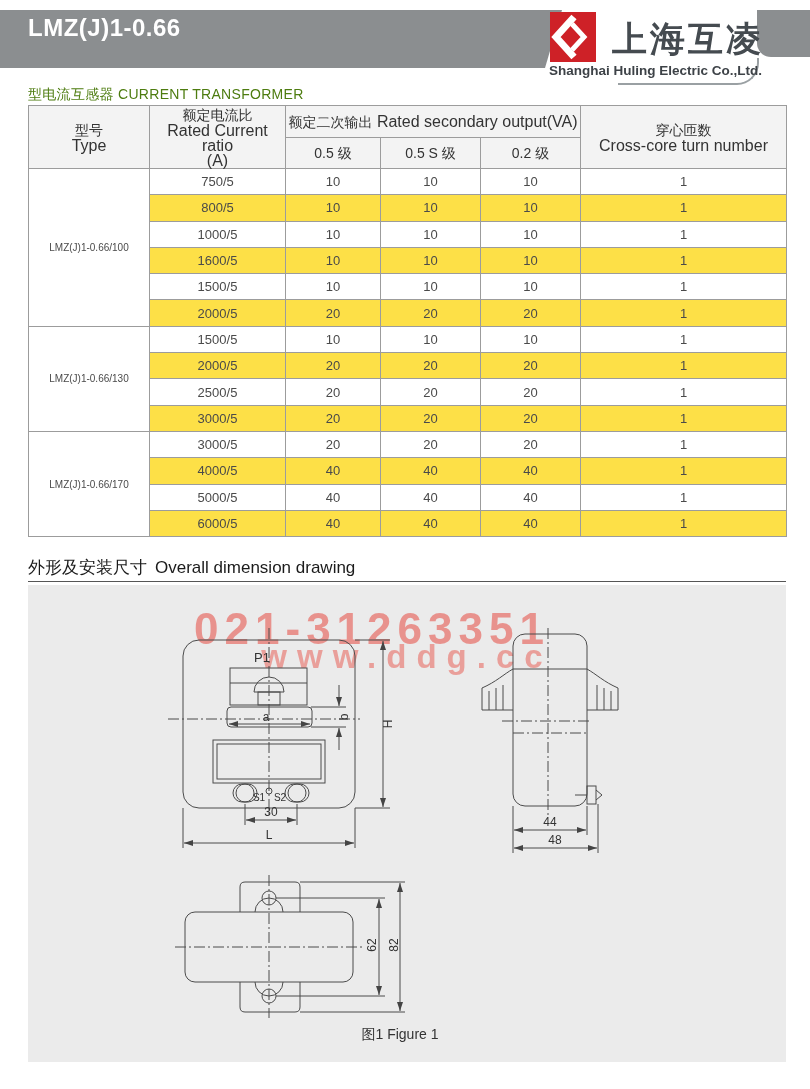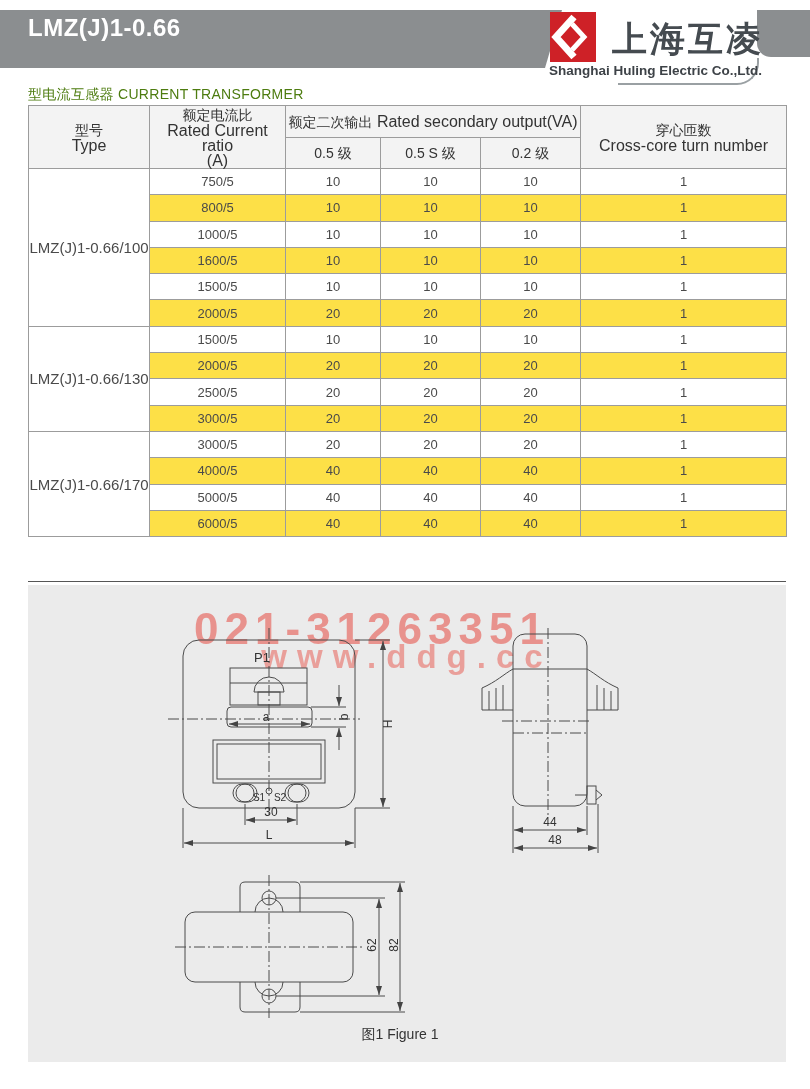--- a/index.html
+++ b/index.html
@@ -20,21 +20,21 @@
 
   
   table.spec{position:absolute;left:28px;top:105px;width:758px;border-collapse:collapse;table-layout:fixed;background:#fff;}
   table.spec th,table.spec td{border:1px solid #9c9c9c;text-align:center;vertical-align:middle;padding:0;}
   table.spec{border:1px solid #777;}
   table.spec thead th{background:#f3f3f3;font-weight:normal;color:#333;}
   table.spec thead tr:first-child{height:32px;}
   table.spec thead tr:last-child{height:31px;}
   table.spec td{height:25.3px;font-size:13px;color:#4a4a4a;}
   table.spec tr.alt td{background:#fde047;}
-  table.spec td.type{background:#fff;font-size:15px;color:#4a4a4a;}
+  table.spec td.type{background:#fff;font-size:10px;color:#4a4a4a;}
   table.spec tr.grp > td{border-top-color:#6f6f6f;}
   .hd-cn{font-size:14px;line-height:16px;}
   .hd-en{font-size:16px;line-height:15px;}
 
   .table-wm{position:absolute;left:100px;top:330px;font-size:74px;font-weight:bold;
             color:rgba(205,82,72,0.65);white-space:nowrap;z-index:5;letter-spacing:1px;}
 
   
   .sec-title{position:absolute;left:28px;top:556px;font-size:17px;color:#1b1b1b;white-space:nowrap;}
   .sec-title .en{margin-left:8px;}
@@ -202,20 +202,23 @@
           <td>6000/5</td>
           <td>40</td>
           <td>40</td>
           <td>40</td>
           <td>1</td>
         </tr>
       </tbody>
   </table>
 
 
+  <div class="sec-title">
+    <span class="cn">外形及安装尺寸</span><span class="en">Overall dimension drawing</span>
+  </div>
   <div class="sec-rule"></div>
 
   <div class="panel"></div>
   <div class="wm-phone">021-31263351</div>
   <div class="wm-site">www.ddg.cc</div>
 
   <svg class="drawing" width="758" height="477" viewBox="0 0 758 477">
     <defs>
       <marker id="m" markerWidth="10" markerHeight="8" refX="9" refY="4" orient="auto-start-reverse">
         <path d="M0,1 L9,4 L0,7 Z" fill="#444"></path>

